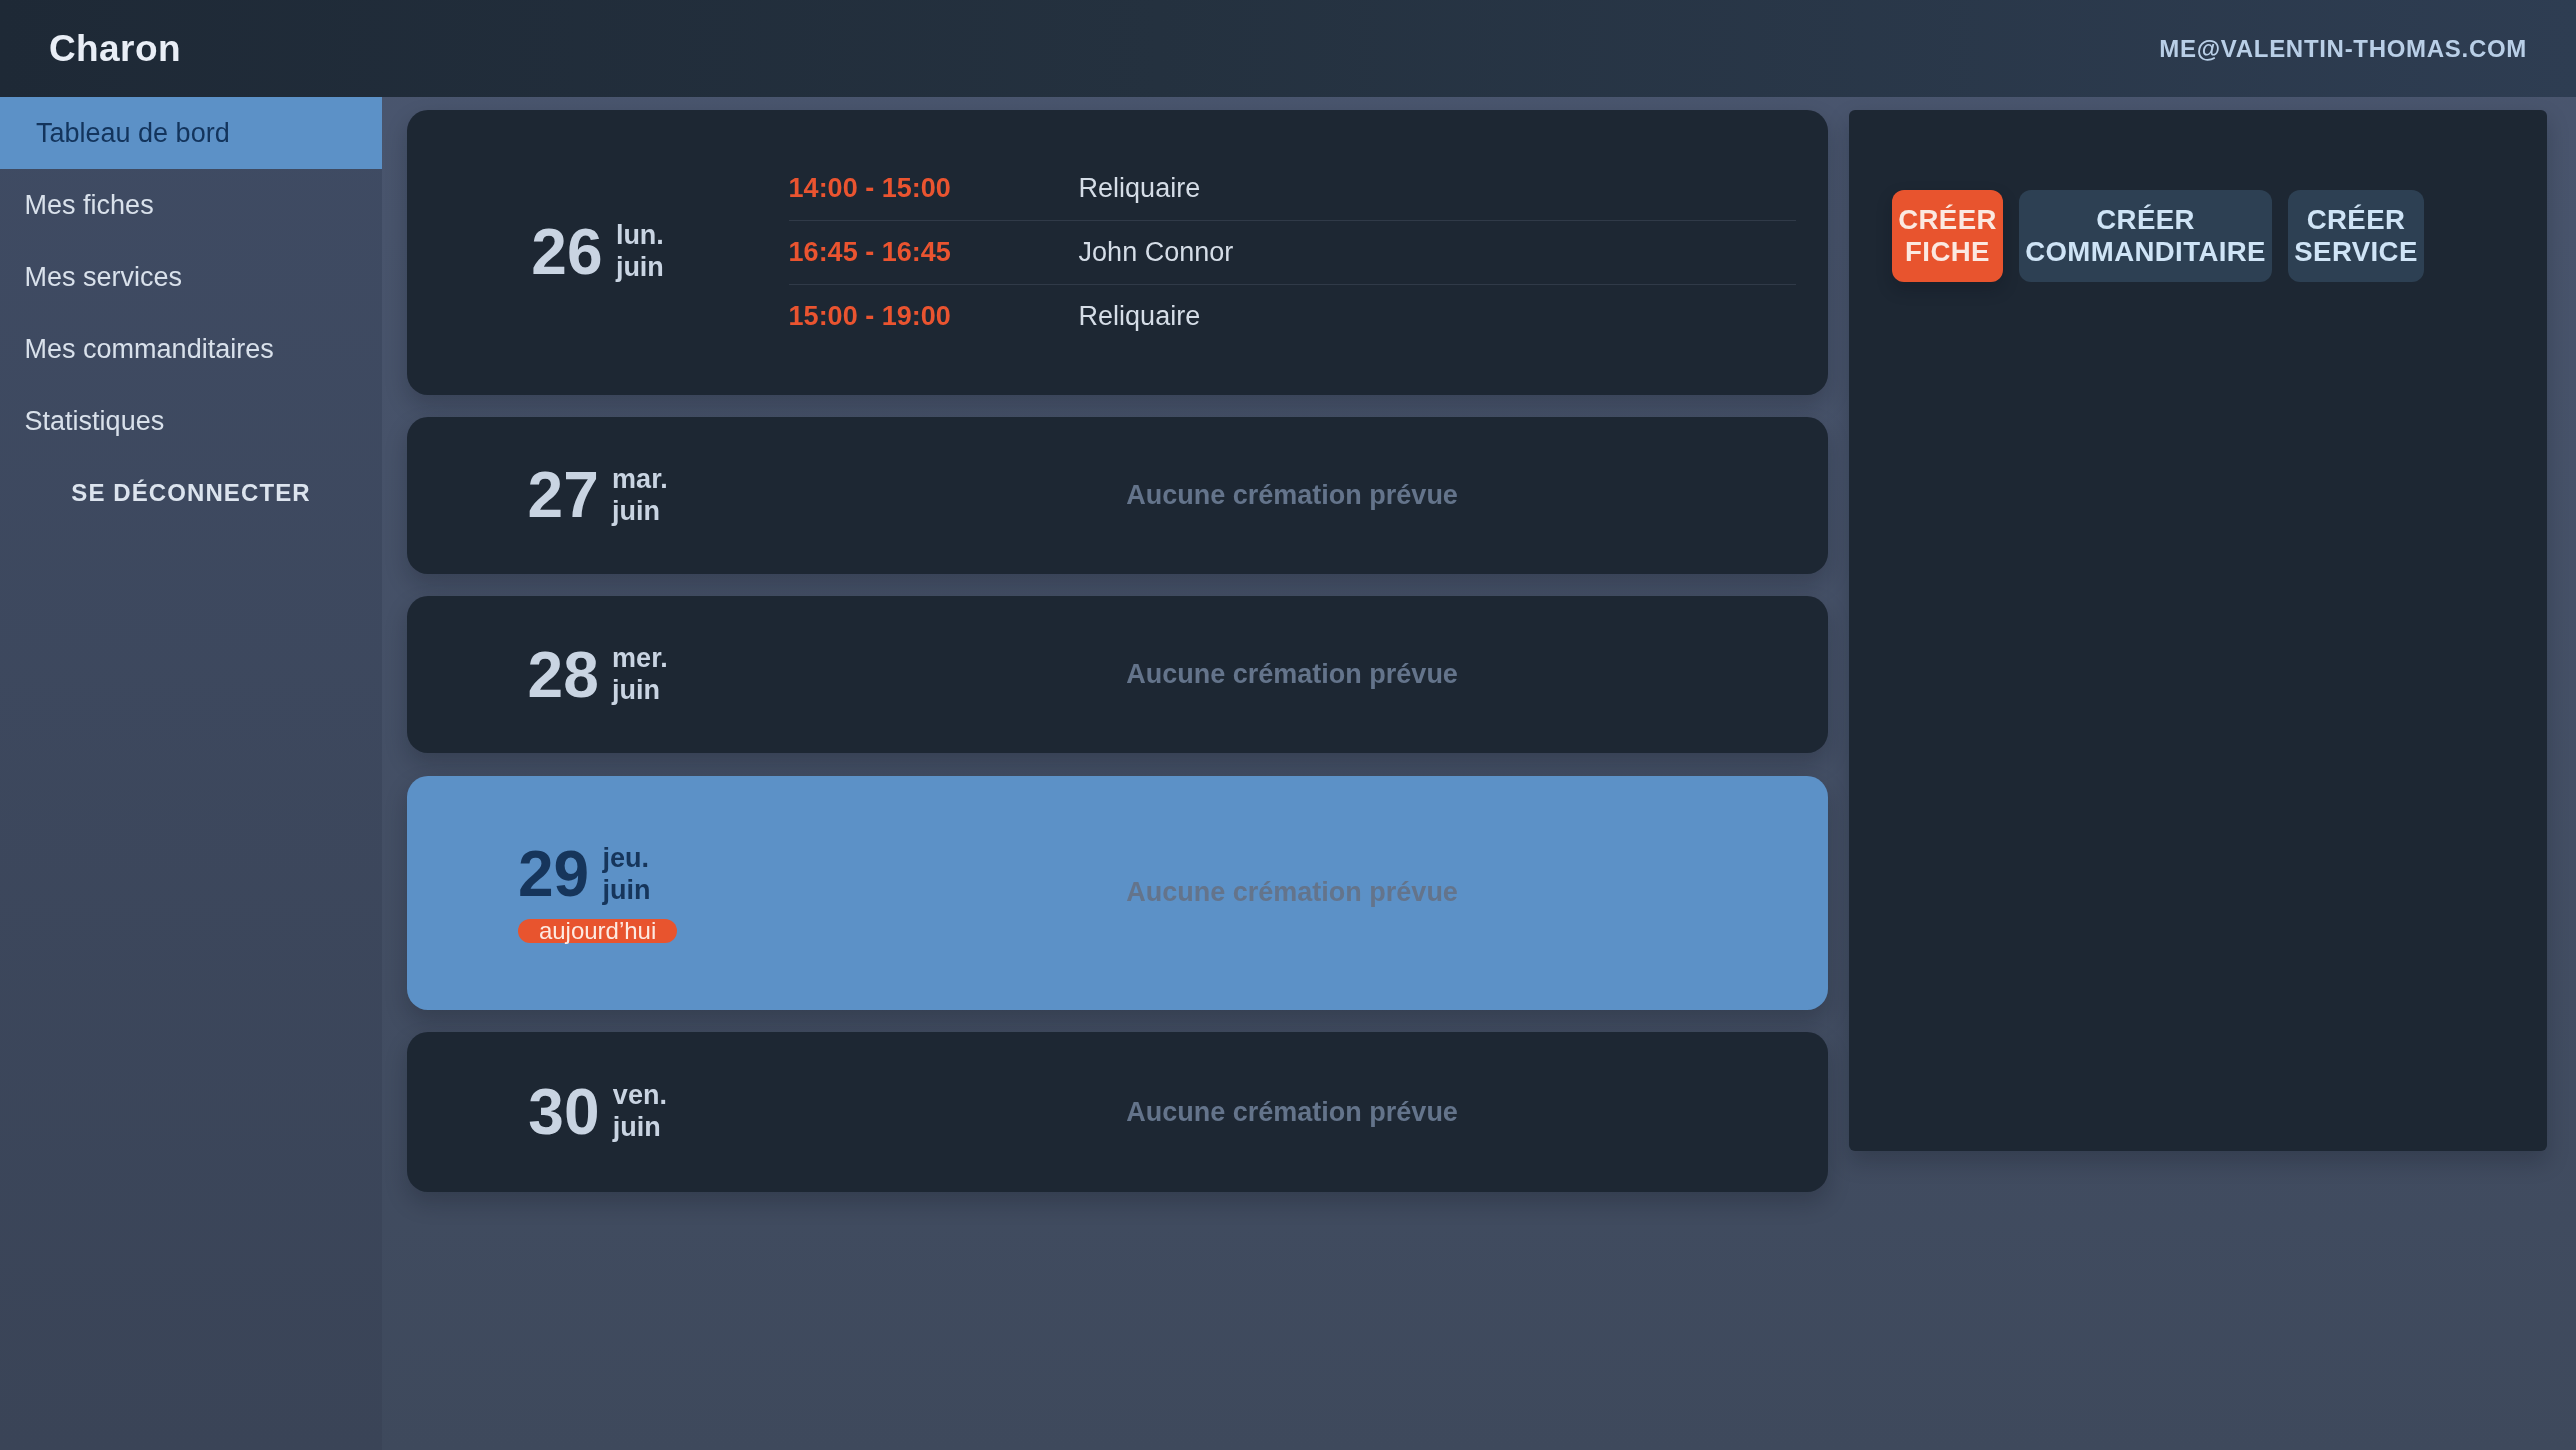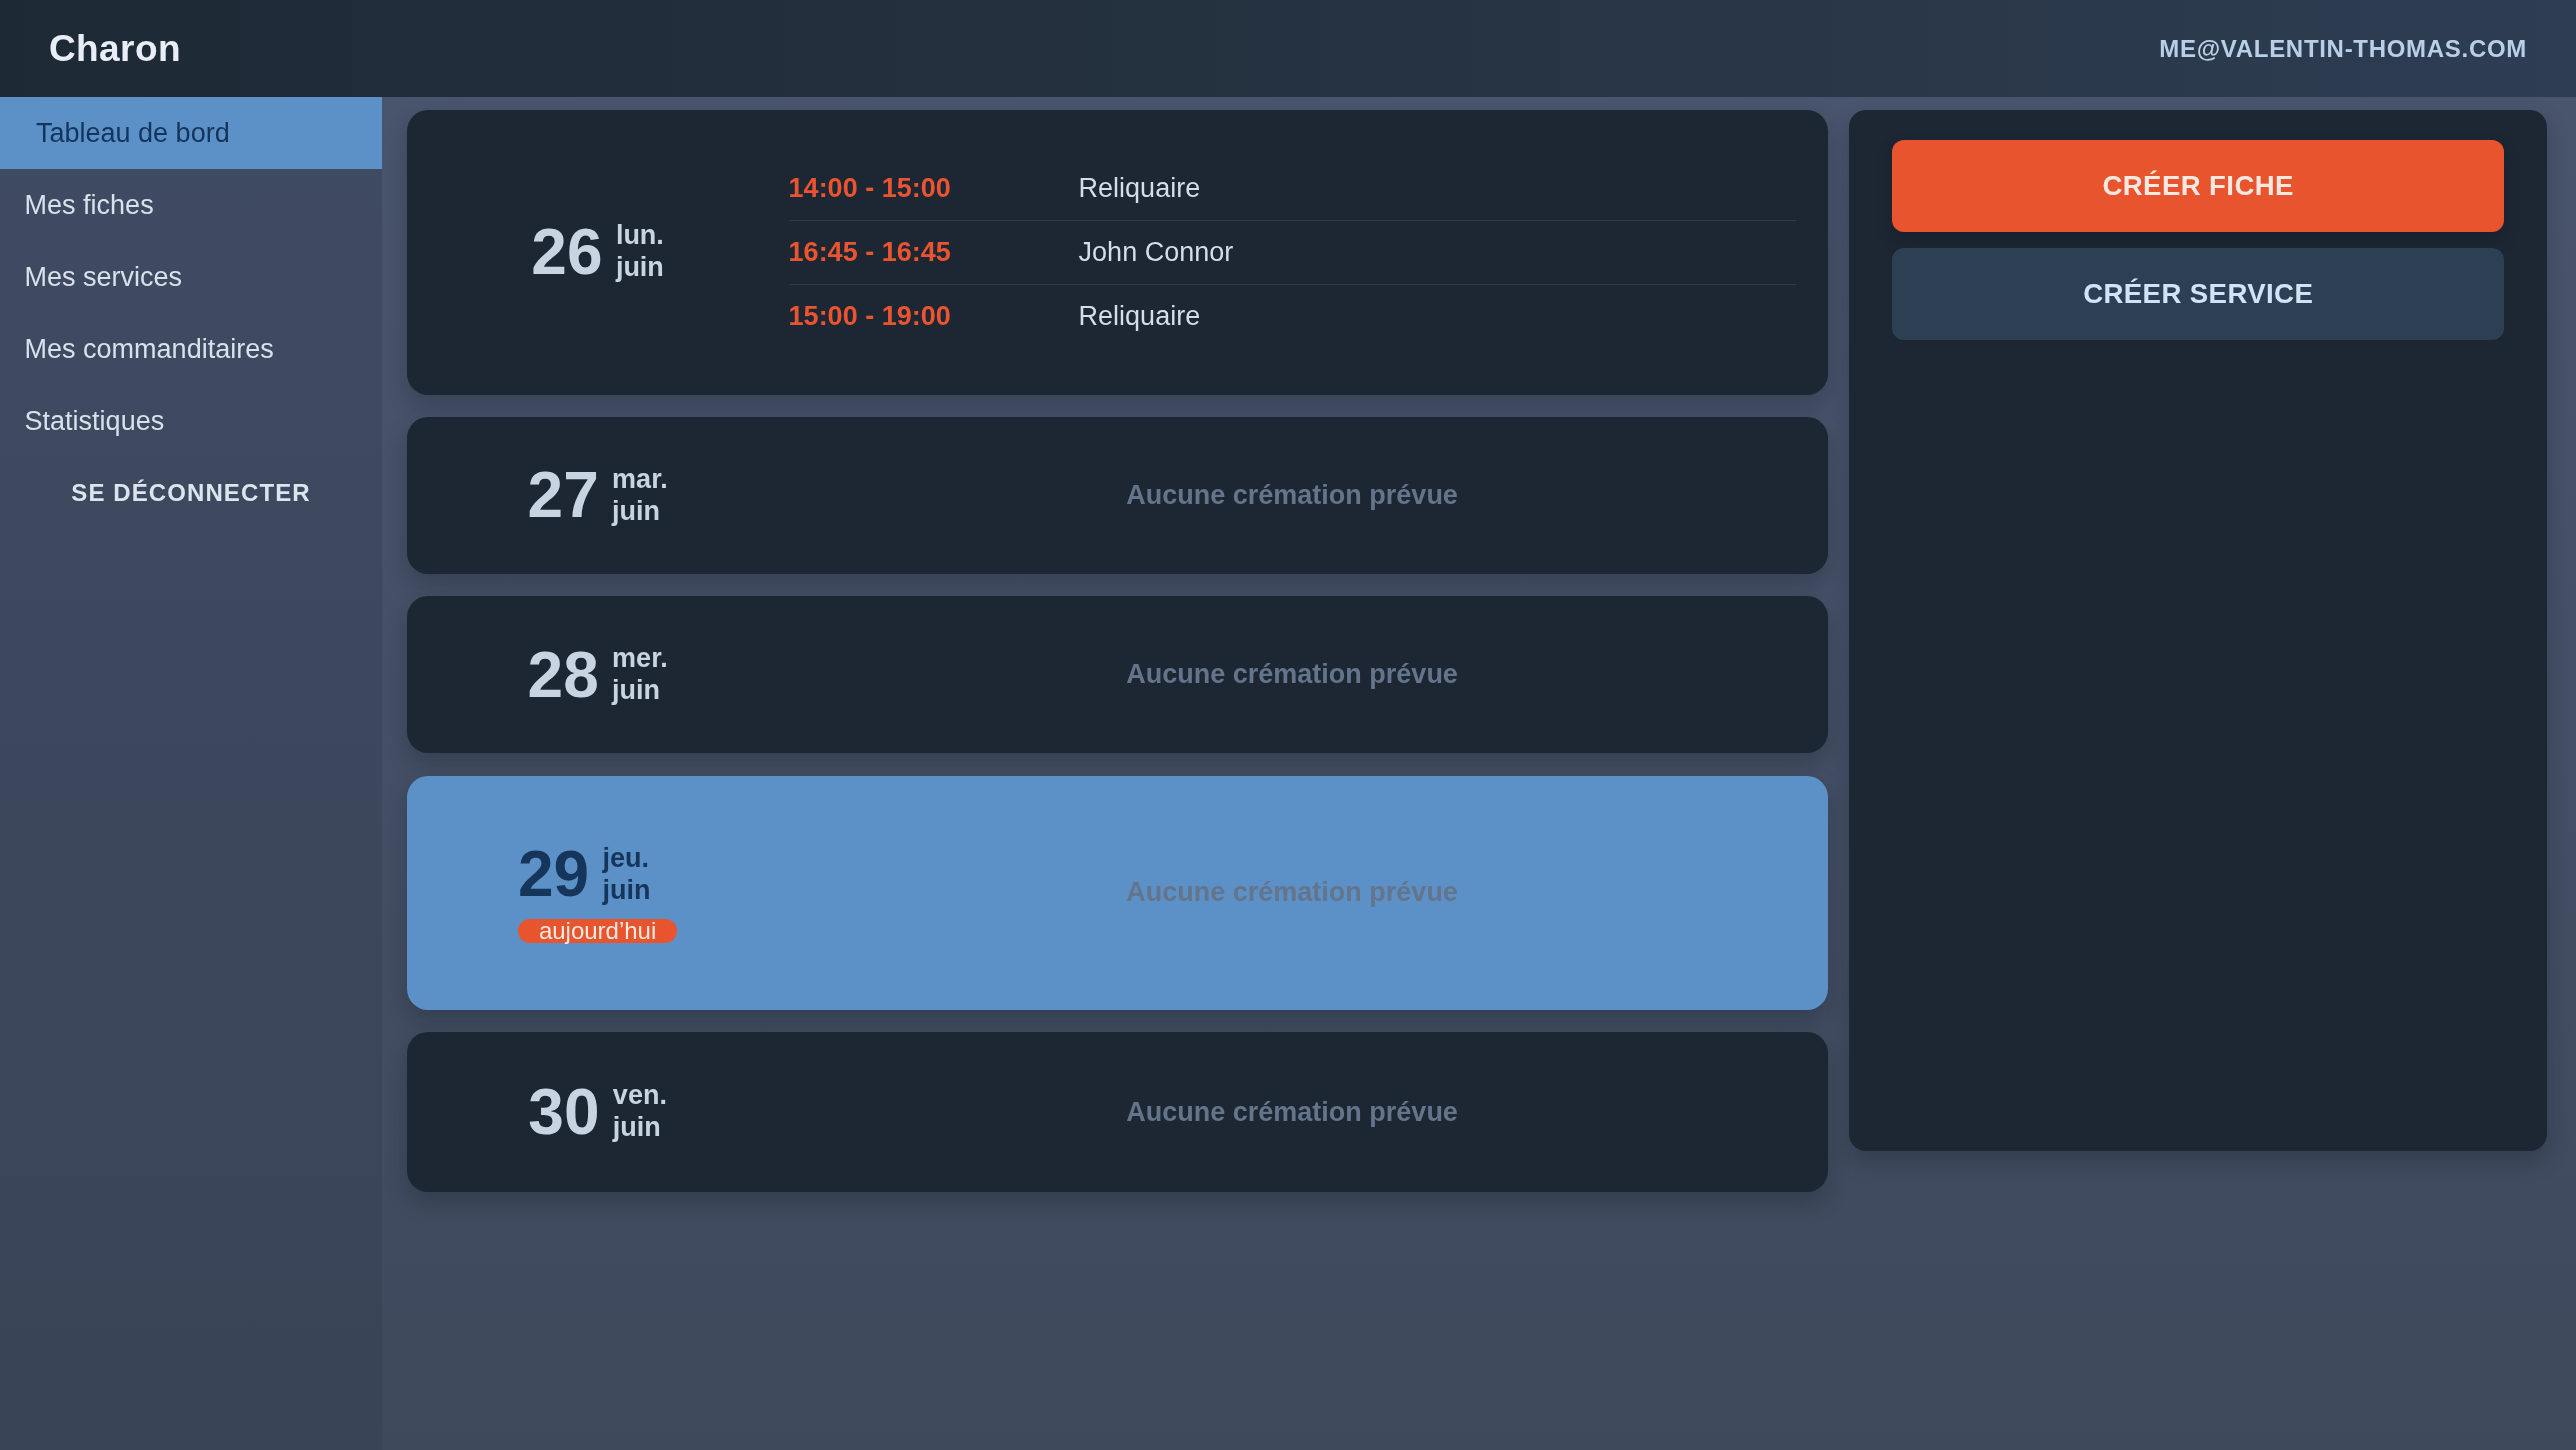--- a/index.html
+++ b/index.html
@@ -56,22 +56,22 @@
   }
   .events{flex:1;margin-right:32px;display:flex;flex-direction:column;justify-content:center;}
   .event-row{height:63px;display:flex;align-items:center;cursor:pointer;}
   .event-row + .event-row{border-top:1.5px solid rgba(148,163,184,.16);}
   .event-time{width:290px;flex:0 0 290px;font-size:27px;font-weight:700;color:#ea5430;}
   .event-name{font-size:27px;color:#d5dde7;}
   .empty-area{flex:1;margin-right:32px;display:flex;align-items:center;justify-content:center;}
   .empty-label{font-size:27px;font-weight:700;color:#64748b;}
   .actions-panel{
     width:698px;flex:0 0 698px;height:1041px;box-sizing:border-box;
-    background:#1d2733;border-radius:17px;
-    padding:30px 43px;display:flex;flex-direction:column;gap:16.4px;
+    background:#1d2733;border-radius:6px;
+    padding:80px 43px;display:flex;flex-direction:row;gap:16.4px;
     box-shadow:0 10.4px 22.4px rgba(10,15,25,.22);
   }
   .action-btn{
     height:92px;flex:0 0 92px;border:none;border-radius:12px;
     font-family:inherit;font-size:27.6px;font-weight:700;letter-spacing:0.4px;
     display:flex;align-items:center;justify-content:center;cursor:pointer;
   }
   .btn-primary{background:#e8542e;color:#fbe9e1;box-shadow:0 7.5px 15px rgba(10,15,25,.25);}
   .btn-secondary{background:#2d4053;color:#cfe4f6;}
 </style>
@@ -192,18 +192,19 @@
         </div>
         <div class="empty-area">
           <span class="empty-label">Aucune crémation prévue</span>
         </div>
       </article>
 
     </section>
 
     <aside class="actions-panel">
       <button class="action-btn btn-primary">CRÉER FICHE</button>
+      <button class="action-btn btn-secondary">CRÉER COMMANDITAIRE</button>
       <button class="action-btn btn-secondary">CRÉER SERVICE</button>
     </aside>
 
   </main>
 </div>
 
 
 </body></html>

